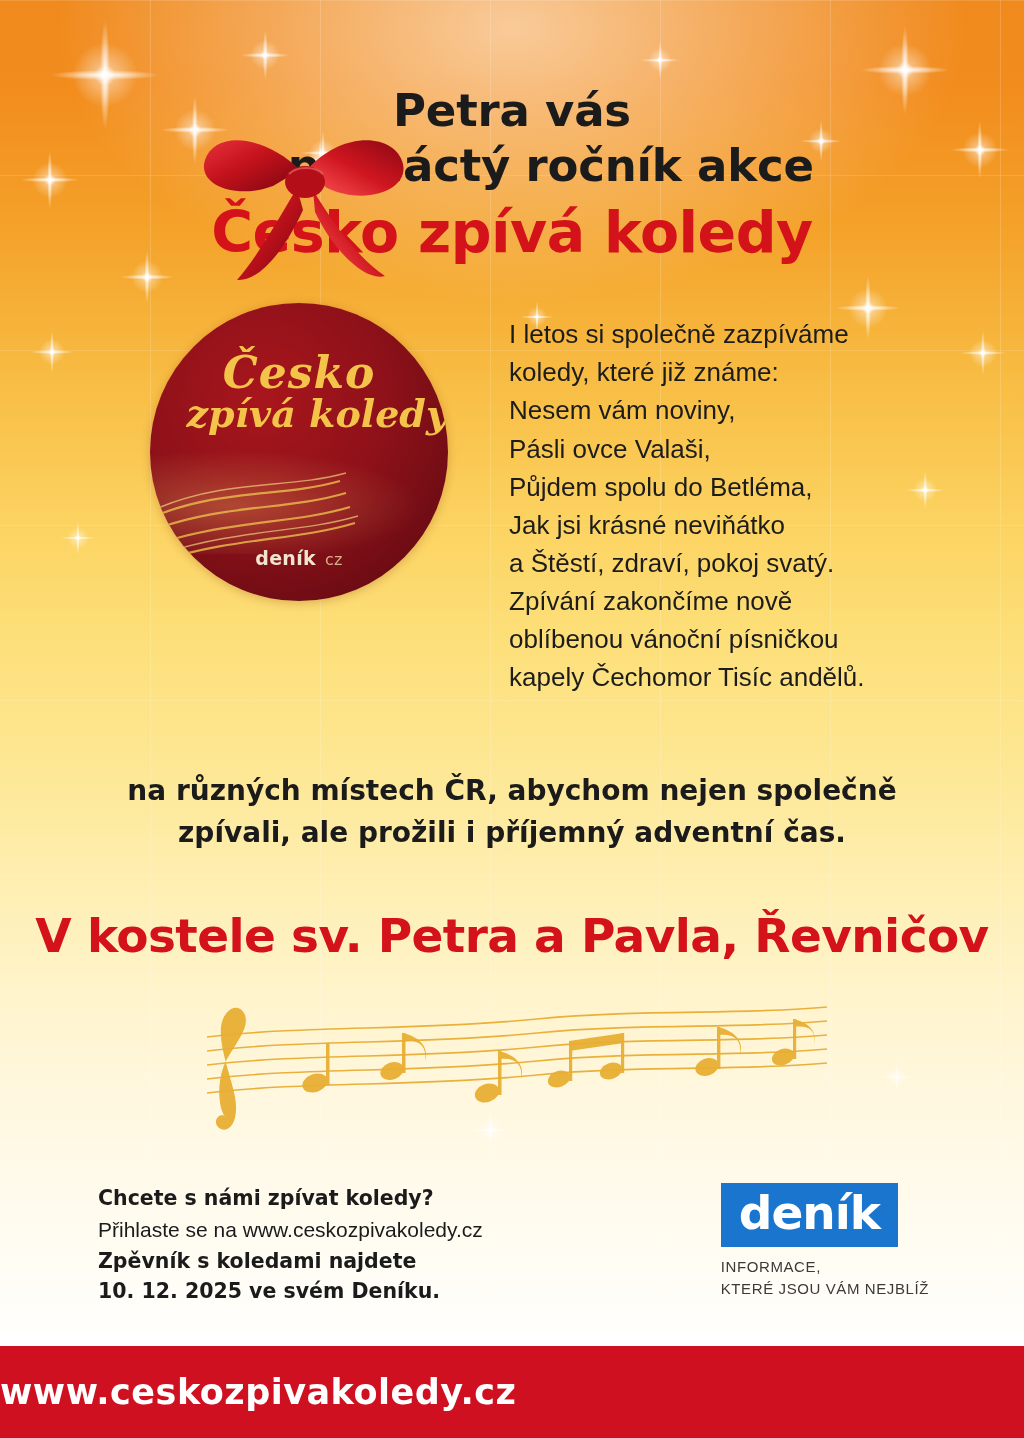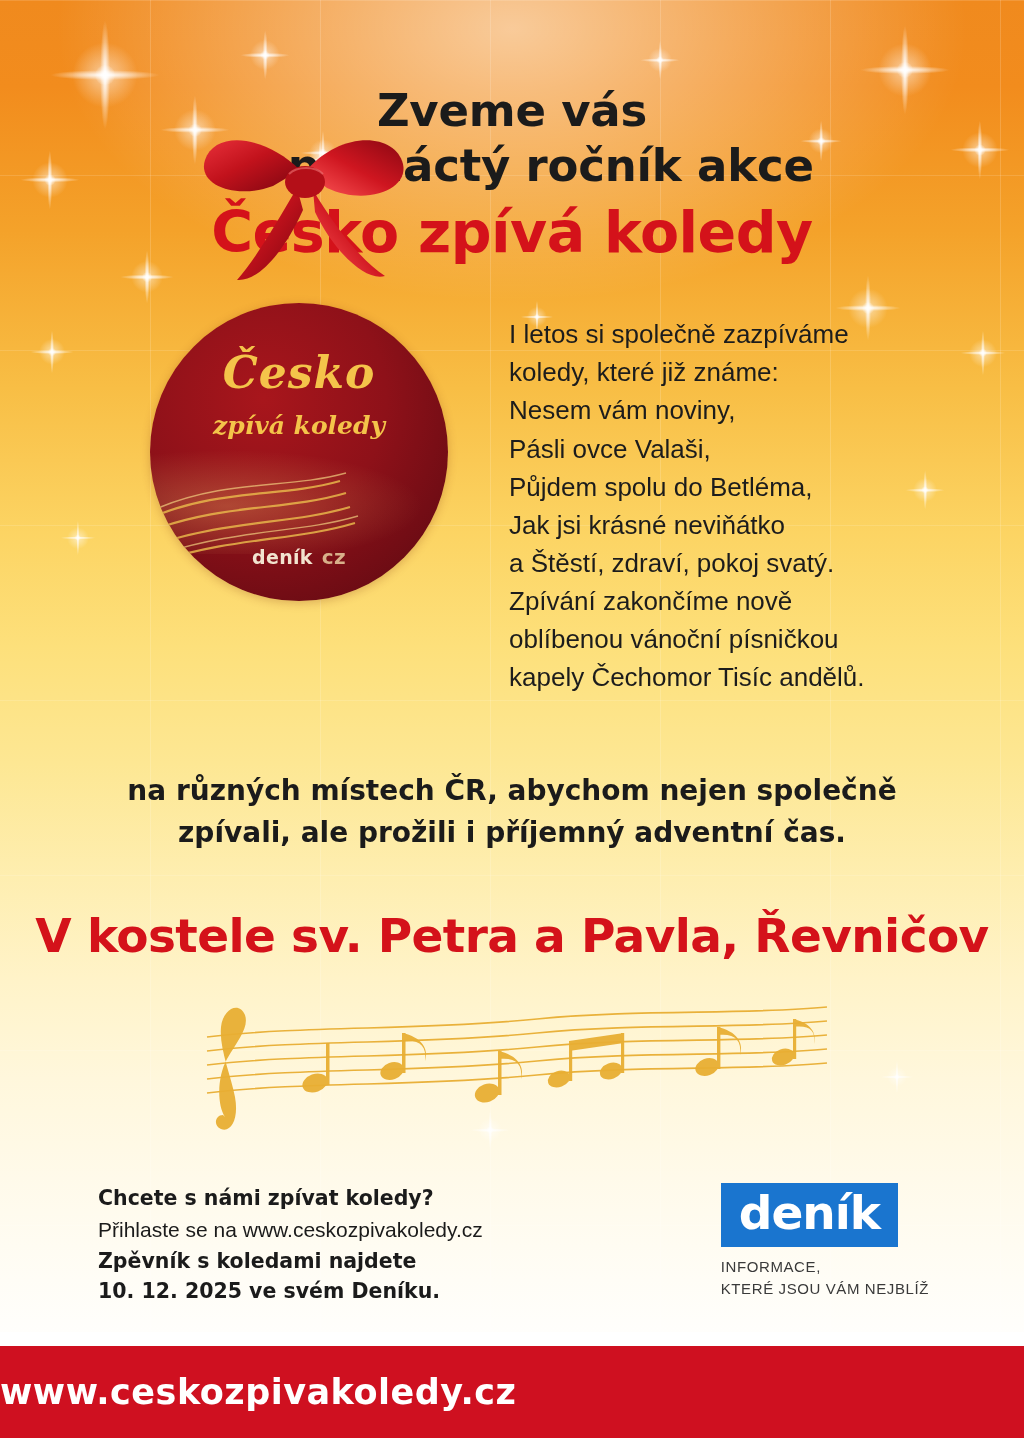--- a/index.html
+++ b/index.html
@@ -146,46 +146,46 @@
     text-align: center;
     font-family: "DejaVu Serif", serif;
     font-style: italic;
     font-weight: bold;
     font-size: 44px;
     color: #f4c44a;
     letter-spacing: 1px;
   }
   .logo-circle .zpiva {
     position: absolute;
-    top: 108px;
+    top: 88px;
     left: 0;
     width: 100%;
-    text-align: center;
+    text-align: right;
     font-family: "DejaVu Serif", serif;
     font-style: italic;
     font-weight: bold;
-    font-size: 25px;
+    font-size: 38px;
     color: #f4c44a;
   }
   .logo-circle .denik {
     position: absolute;
     bottom: 32px;
     left: 0;
     width: 100%;
     text-align: center;
     font-family: "DejaVu Sans", sans-serif;
     font-weight: bold;
     font-size: 19px;
     color: #f2e4cf;
     letter-spacing: 0.3px;
   }
   .logo-circle .denik span.cz {
     color: #d8b08a;
-    font-weight: bold;
-    font-size: 20px;
+    font-weight: normal;
+    font-size: 16px;
     margin-left: 9px;
   }
   .ribbon-svg {
     position: absolute;
     left: 0;
     top: 0;
     width: 100%;
     height: 100%;
   }
   .bow-overflow {
@@ -397,21 +397,21 @@
       </div>
     <div class="spark" style="left:880px; top:1060px; width:34px; height:34px;">
         <i></i>
         <u></u>
       </div>
   </div>
 
   <div class="content">
 
     <div class="headline">
-      <div class="l1">Zveme vás</div>
+      <div class="l1">Petra vás</div>
       <div class="l2">na patnáctý ročník akce</div>
       <div class="l3">Česko zpívá koledy</div>
     </div>
 
     <div class="middle">
 
       <div class="logo-circle">
         <div class="swirl"></div>
         <div class="cesko">Česko</div>
         <div class="zpiva">zpívá koledy</div>

